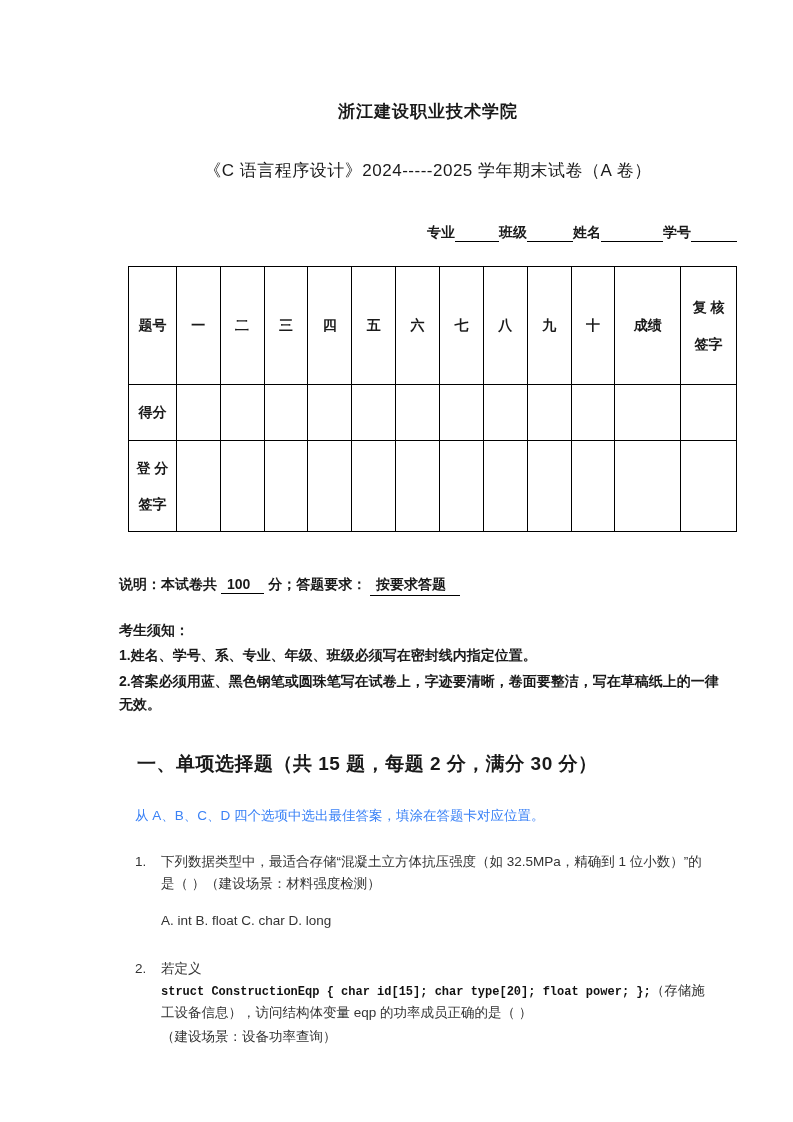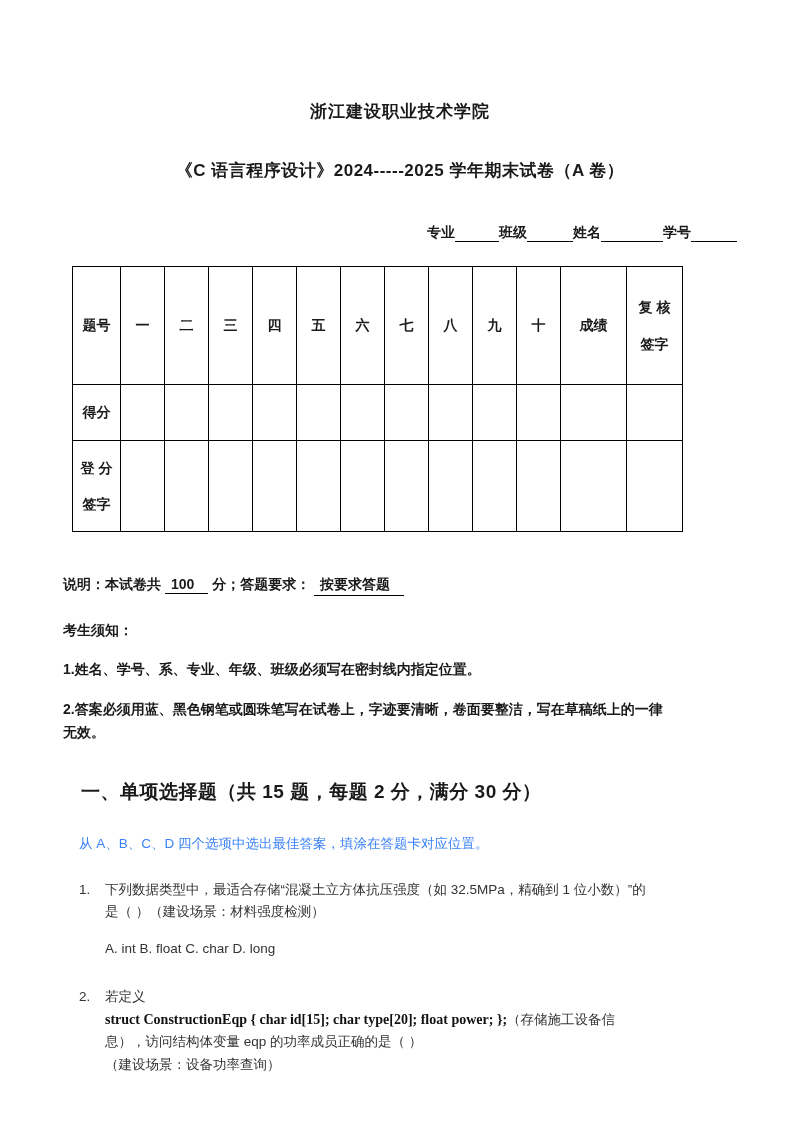--- a/index.html
+++ b/index.html
@@ -7,33 +7,33 @@
   body {
     font-family: "Liberation Sans", "DejaVu Sans", sans-serif;
     color: #1a1a1a;
   }
   .page {
     position: relative;
     width: 793px;
     height: 1122px;
     margin: 0 auto;
     background: #ffffff;
-    padding: 100px 56px 40px 63px;
+    padding: 100px 56px 40px 119px;
     overflow: hidden;
   }
   .school-title {
     text-align: center;
     font-size: 17px;
     font-weight: bold;
     letter-spacing: 1px;
   }
   .exam-title {
     text-align: center;
     font-size: 17px;
-    font-weight: bold;
+    font-weight: normal;
     margin-top: 36px;
     letter-spacing: 0.5px;
   }
   .info-line {
     margin-top: 42px;
     text-align: right;
     font-size: 14px;
     font-weight: bold;
   }
   .info-line .blank {
@@ -66,21 +66,21 @@
   table.score-table tr.r-sign td { height: 91px; }
   .two-line div { line-height: 2.6; }
 
   .notes { margin-top: 44px; font-size: 14px; font-weight: bold; }
   .note-line .blank-u {
     border-bottom: 1.5px solid #000;
     padding: 0 14px 1px 6px;
     display: inline-block;
   }
   .notice-title { margin-top: 26px; }
-  .notice-item { margin-top: 18px; line-height: 1.6; max-width: 600px; }
+  .notice-item { margin-top: 4px; line-height: 1.6; max-width: 600px; }
 
   .section-heading {
     margin-top: 36px;
     margin-left: 18px;
     font-size: 19px;
     font-weight: bold;
     letter-spacing: 0.5px;
   }
   .section-intro {
     margin-top: 30px;
@@ -93,23 +93,23 @@
     margin-top: 26px;
     margin-left: 16px;
     font-size: 13.5px;
     color: #333;
     line-height: 1.6;
   }
   .q-num { width: 26px; flex: 0 0 26px; }
   .q-body { flex: 1; max-width: 545px; }
   .q-options { margin-top: 16px; }
   .code {
-    font-family: Liberation Serif, serif;
-    font-weight: bold;
-    font-size: 14px;
+    font-family: Liberation Mono, monospace;
+    font-weight: bold;
+    font-size: 12px;
     color: #111;
     word-break: break-all;
     line-height: 1.65;
   }
   .q-scene { margin-top: 2px; }
 </style>
 </head>
 <body>
 
 <div class="page">

